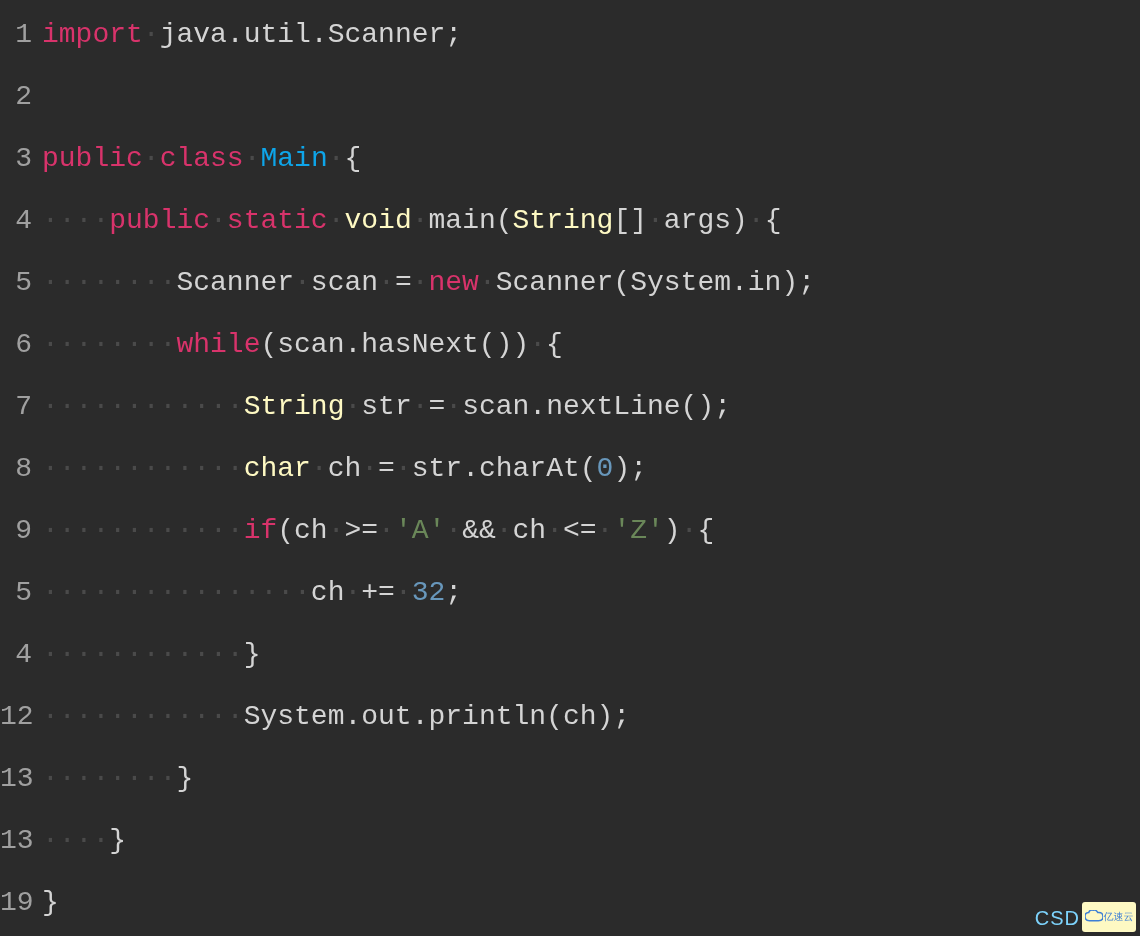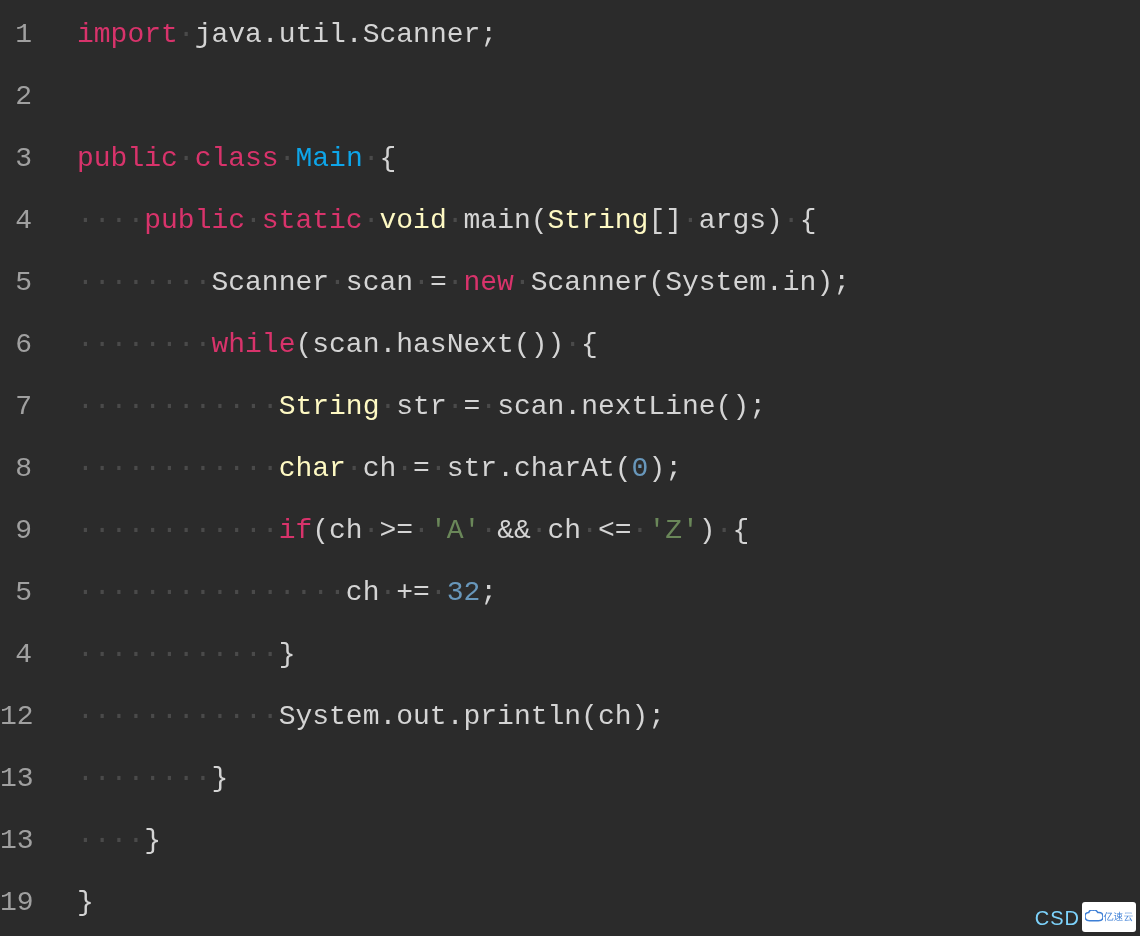--- a/index.html
+++ b/index.html
@@ -22,21 +22,20 @@
     width: 42px;
     flex-shrink: 0;
     text-align: right;
     padding-right: 10px;
     color: #a0a0a0;
     user-select: none;
   }
   .code {
     flex: 1;
     white-space: pre;
-    margin-left: 35px;
   }
   .line {
     height: 62px;
     line-height: 62px;
     display: block;
   }
   .kw { color: #d8336b; }
   .cls { color: #0ea5e9; }
   .num { color: #6897bb; }
   .str { color: #6a8759; }
@@ -50,21 +49,21 @@
     font-family: Arial, sans-serif;
     font-size: 20px;
     letter-spacing: 1px;
   }
   .watermark-badge {
     position: absolute;
     right: 4px;
     bottom: 4px;
     width: 54px;
     height: 30px;
-    background: #ffffff;
+    background: #fef9c3;
     border-radius: 3px;
     display: flex;
     align-items: center;
     justify-content: center;
     color: #3d7fd6;
     font-family: "Microsoft YaHei", Arial, sans-serif;
     font-size: 10px;
     overflow: hidden;
   }
   .watermark-badge svg { flex-shrink: 0; }

